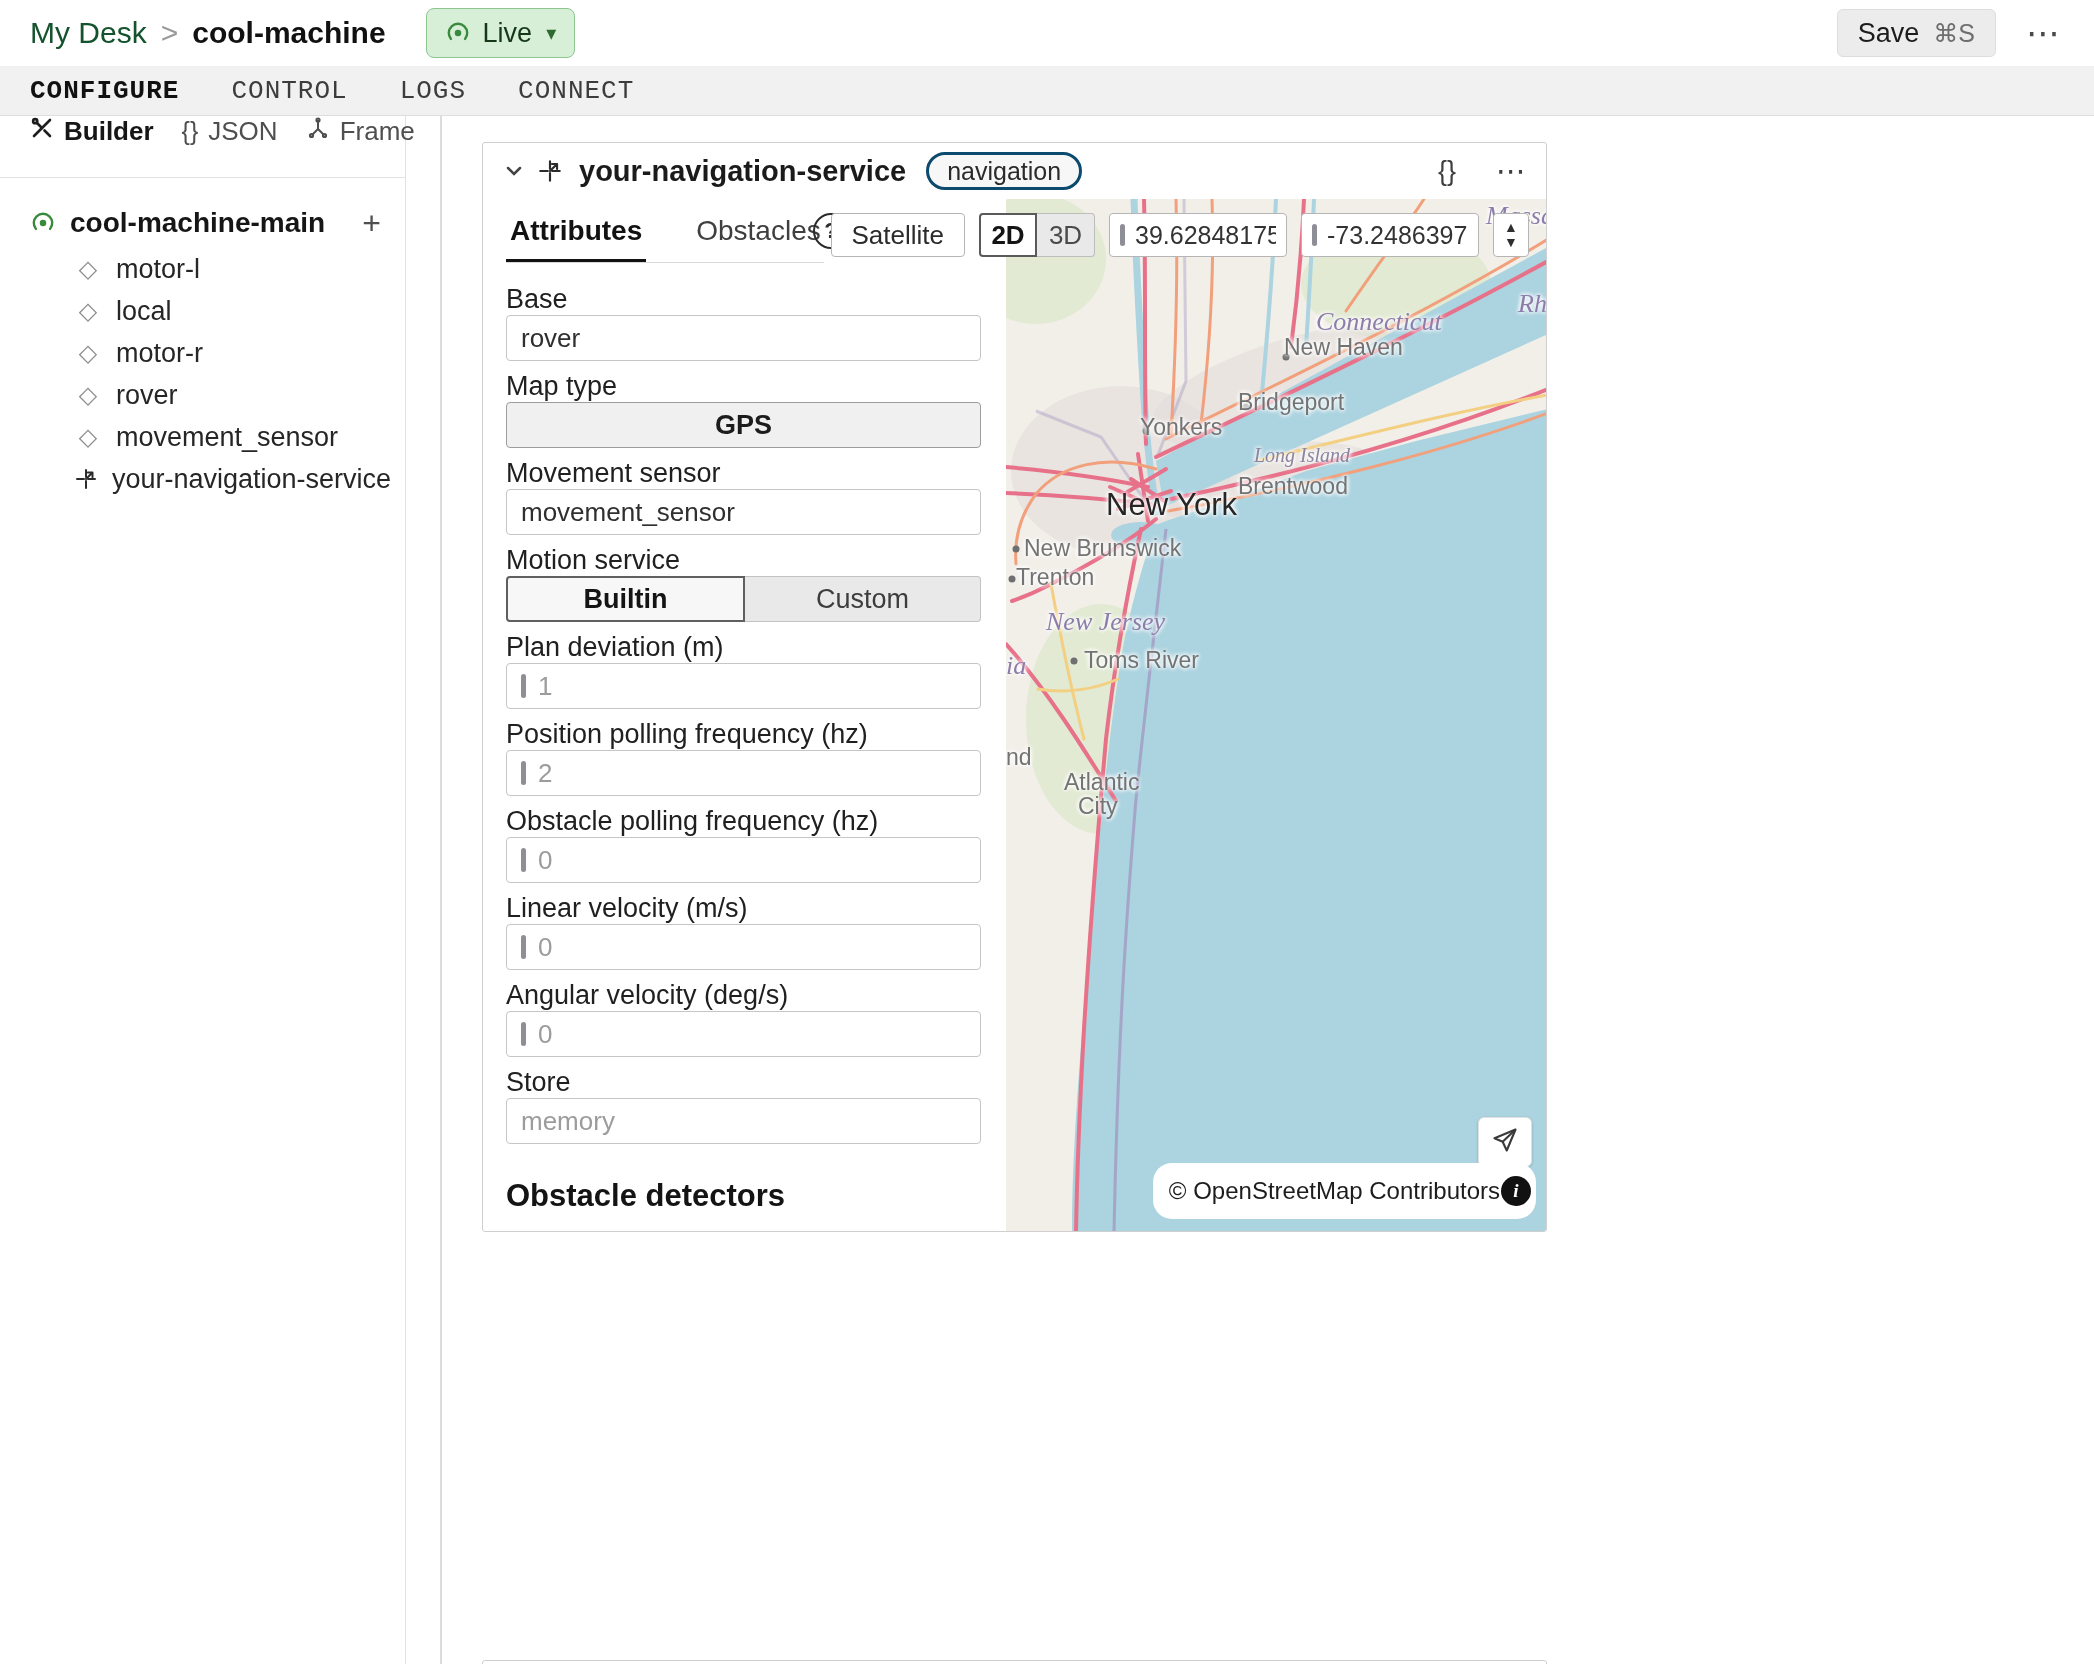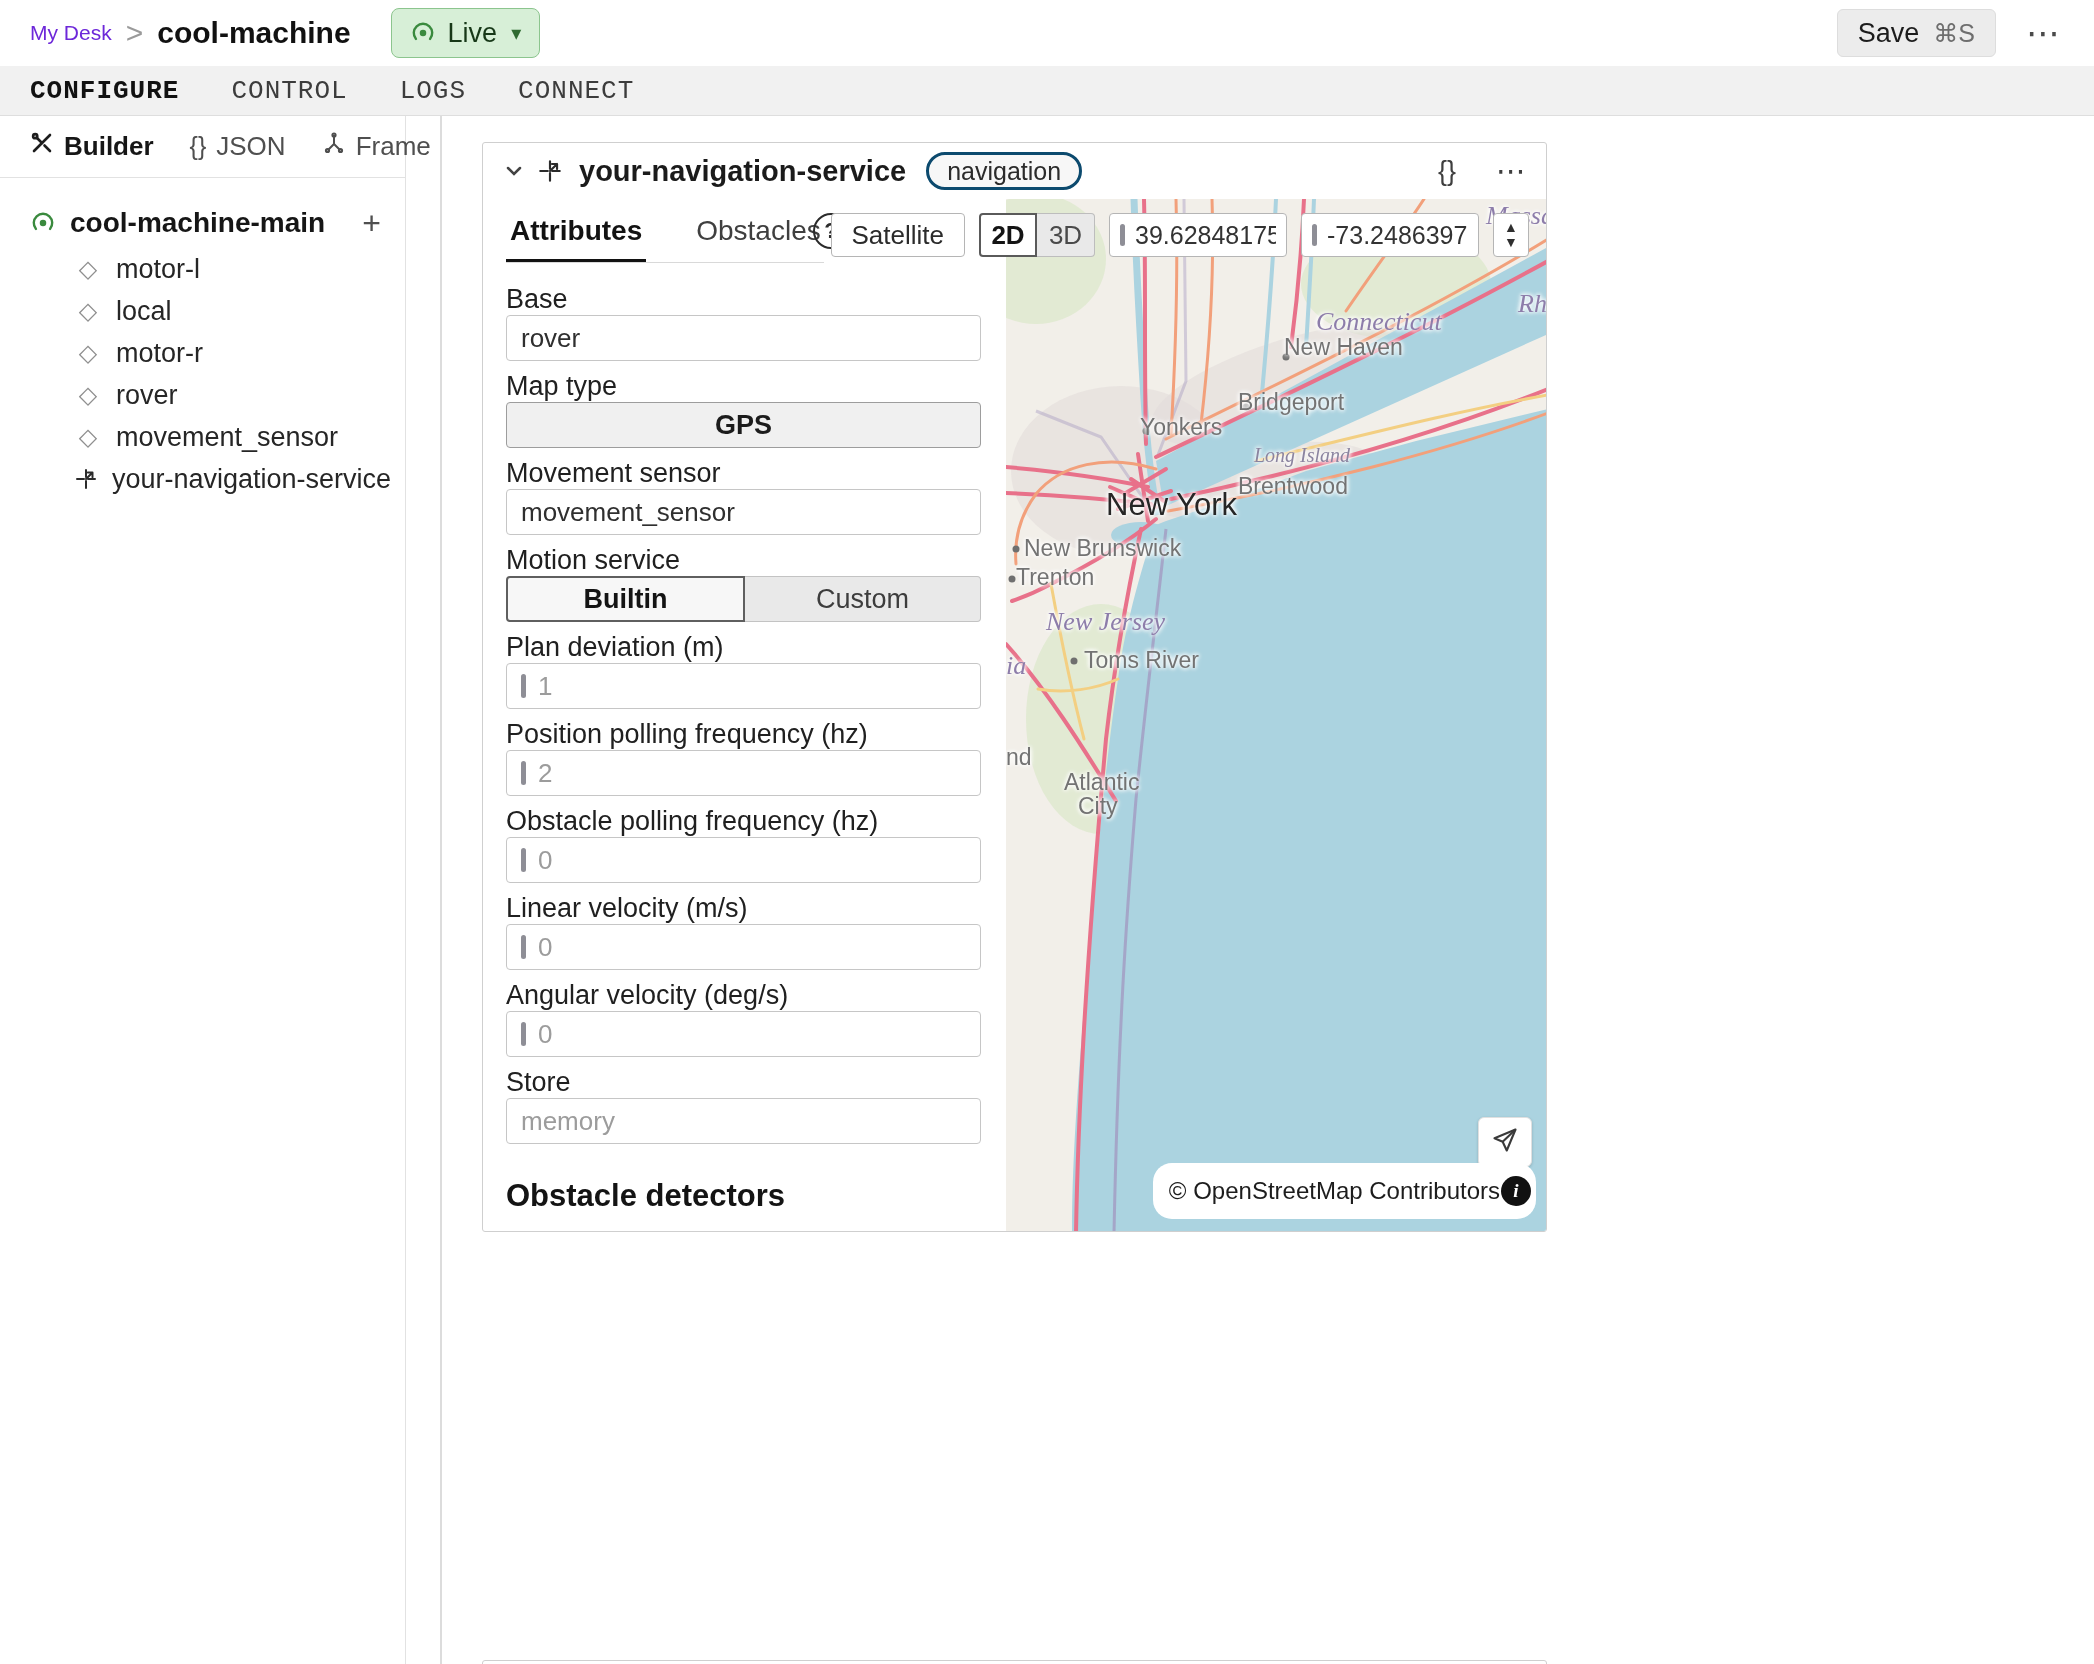--- a/index.html
+++ b/index.html
@@ -7,21 +7,21 @@
     --map-water:#abd3e0; --map-land:#f2efe9; --road-motorway:#e8718a; --road-trunk:#f2a07b;
     --road-secondary:#f3cf82; --boundary:#a193bd; --state-label:#8d7daa;
   }
   *{box-sizing:border-box}
   html,body{margin:0;padding:0}
   body{width:2094px;height:1664px;overflow:hidden;background:#fff;color:#2b2b2b;
        font-family:"Liberation Sans","DejaVu Sans",sans-serif;position:relative}
 
   
   .topbar{height:66px;display:flex;align-items:center;padding:0 34px 0 30px}
-  .bc-root{font-size:21px;color:#6d28d9}
+  .bc-root{font-size:30px;color:#14532d}
   .bc-sep{font-size:30px;color:#9a9a9a;margin:0 14px}
   .bc-cur{font-size:30px;font-weight:700;color:#111}
   .live{margin-left:40px;display:flex;align-items:center;gap:12px;height:50px;padding:0 18px;
         background:var(--live-badge-bg);border:1px solid var(--live-badge-border);border-radius:8px;cursor:pointer}
   .live-icon{color:var(--accent-green);display:flex}
   .live-label{font-size:27px;color:#15361б}
   .live-label{font-size:27px;color:#173818}
   .live-chev{font-size:20px;color:#2f6b31;margin-left:2px}
   .spacer{flex:1}
   .save-btn{display:flex;align-items:center;gap:14px;height:48px;padding:0 20px;background:#ececec;
@@ -31,21 +31,21 @@
 
   
   .navtabs{height:50px;background:#f1f1f1;border-bottom:1px solid #dedede;display:flex;align-items:center;
            padding:0 30px;gap:52px;font-family:"Liberation Mono","DejaVu Sans Mono",monospace;font-size:26px;color:#3c3c3c}
   .navtab{cursor:pointer;letter-spacing:1px}
   .navtab.active{font-weight:700;color:#111}
 
   
   .content{position:relative;height:1548px}
   .sidebar{position:absolute;left:0;top:0;bottom:0;width:406px;border-right:1px solid #e2e2e2;background:#fff}
-  .side-toolbar{height:62px;border-bottom:1px solid #e2e2e2;display:flex;align-items:center;padding:0 30px;gap:36px}
+  .side-toolbar{height:62px;border-bottom:1px solid #e2e2e2;display:flex;align-items:flex-start;padding:0 30px;gap:28px}
   .mode-btn{display:flex;align-items:center;gap:10px;font-size:26px;color:#4f4f4f;cursor:pointer}
   .mode-btn.active{font-weight:700;color:#161616}
   .mode-glyph{font-size:25px}
   .tree{padding:22px 24px 0 30px}
   .tree-root{display:flex;align-items:center;height:46px}
   .tree-root-label{font-size:28px;font-weight:700;margin-left:14px;color:#161616}
   .tree-plus{margin-left:auto;font-size:32px;color:#4f4f4f;cursor:pointer;line-height:1}
   .tree-list{list-style:none;margin:2px 0 0;padding:0}
   .tree-item{display:flex;align-items:center;height:42px;padding-left:44px;gap:14px;cursor:pointer}
   .tree-icon{width:28px;text-align:center;color:#8f8f8f;font-size:24px;display:flex;justify-content:center}

